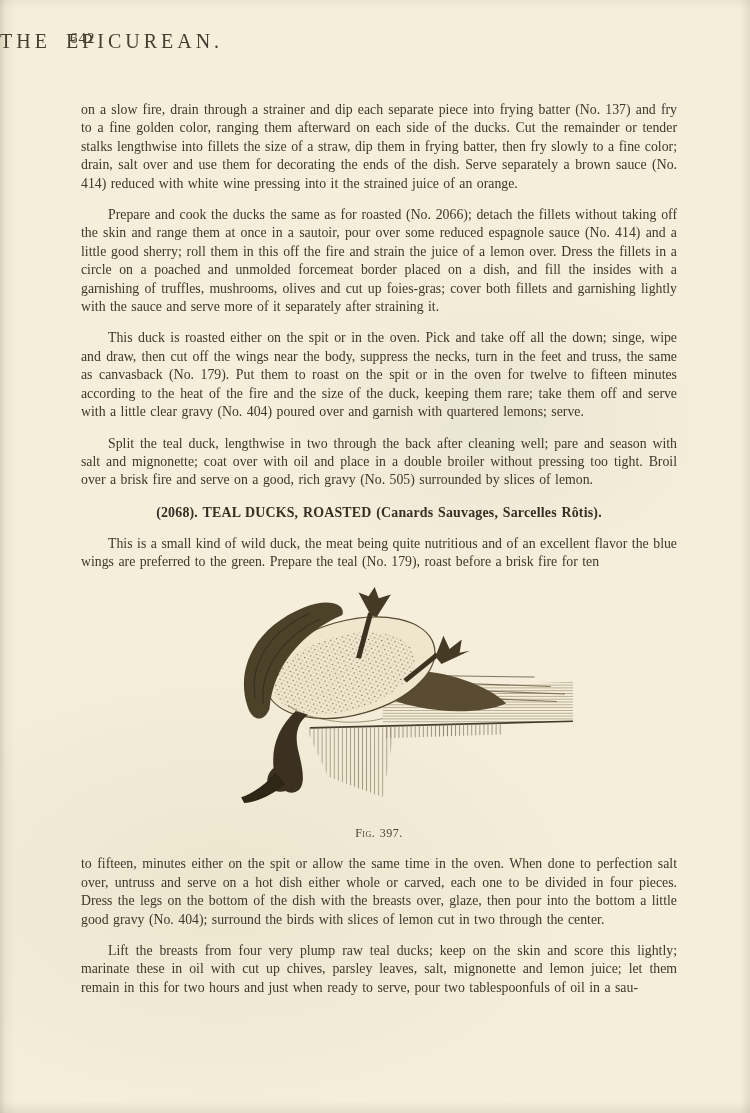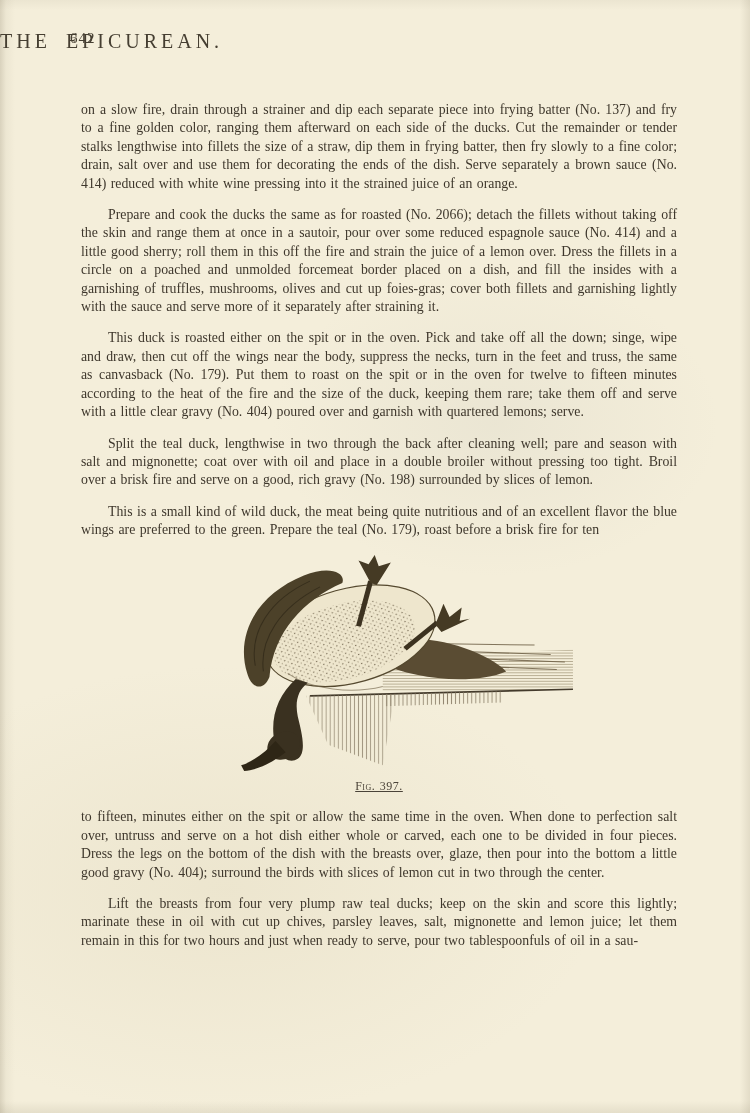--- a/index.html
+++ b/index.html
@@ -41,45 +41,45 @@
     margin:10px 14px 4px 14px;
     text-align:center;
     font-size:13.9px;line-height:19px;
     font-weight:bold;color:#352f24;
     letter-spacing:0.2px;
   }
   figure.duck-fig{margin:2px 0 2px 0;text-align:center;}
   figure.duck-fig svg{display:inline-block;transform:translateX(24px);}
   figcaption{
     font-size:12px;letter-spacing:0.5px;color:#4a4338;
-    font-variant:small-caps;margin-top:1px;
+    font-variant:small-caps;margin-top:16px;
     text-indent:0;
-    text-decoration:underline;
   }
 </style>
 </head>
 <body>
 
 <div class="page">
 
   <header class="page-header">
     <span class="page-num">642</span>
     <div class="running-title">THE EPICUREAN.</div>
   </header>
 
   <main class="text-col">
 
     <p>on a slow fire, drain through a strainer and dip each separate piece into frying batter (No. 137) and fry to a fine golden color, ranging them afterward on each side of the ducks.  Cut the remainder or tender stalks lengthwise into fillets the size of a straw, dip them in frying batter, then fry slowly to a fine color; drain, salt over and use them for decorating the ends of the dish. Serve separately a brown sauce (No. 414) reduced with white wine pressing into it the strained juice of an orange.</p>
 
     <p class="indent">Prepare and cook the ducks the same as for roasted (No. 2066); detach the fillets without taking off the skin and range them at once in a sautoir, pour over some reduced espagnole sauce (No. 414) and a little good sherry; roll them in this off the fire and strain the juice of a lemon over. Dress the fillets in a circle on a poached and unmolded forcemeat border placed on a dish, and fill the insides with a garnishing of truffles, mushrooms, olives and cut up foies-gras; cover both fillets and garnishing lightly with the sauce and serve more of it separately after straining it.</p>
 
     <p class="indent">This duck is roasted either on the spit or in the oven.  Pick and take off all the down; singe, wipe and draw, then cut off the wings near the body, suppress the necks, turn in the feet and truss, the same as canvasback (No. 179).  Put them to roast on the spit or in the oven for twelve to fifteen minutes according to the heat of the fire and the size of the duck, keeping them rare; take them off and serve with a little clear gravy (No. 404) poured over and garnish with quartered lemons; serve.</p>
 
-    <p class="indent">Split the teal duck, lengthwise in two through the back after cleaning well; pare and season with salt and mignonette; coat over with oil and place in a double broiler without pressing too tight. Broil over a brisk fire and serve on a good, rich gravy (No. 198) surrounded by slices of lemon.</p>
+    <p class="indent">Split the teal duck, lengthwise in two through the back after cleaning well; pare and season with salt and mignonette; coat over with oil and place in a double broiler without pressing too tight. Broil over a brisk fire and serve on a good, rich gravy (No. 505) surrounded by slices of lemon.</p>
 
+    <h2 class="sec-head">(2068). TEAL DUCKS, ROASTED (Canards Sauvages, Sarcelles Rôtis).</h2>
     <p class="indent">This is a small kind of wild duck, the meat being quite nutritious and of an excellent flavor the blue wings are preferred to the green.  Prepare the teal (No. 179), roast before a brisk fire for ten</p>
 
     <figure class="duck-fig">
       
       <svg width="344" height="218" viewBox="0 0 340 232" preserveAspectRatio="none" aria-hidden="true">
         <defs>
           <pattern id="speck" width="6" height="5" patternUnits="userSpaceOnUse">
             <circle cx="1.5" cy="1.5" r="0.8" fill="#6e614b"></circle>
             <circle cx="4.5" cy="3.8" r="0.6" fill="#7d6f57"></circle>
           </pattern>

